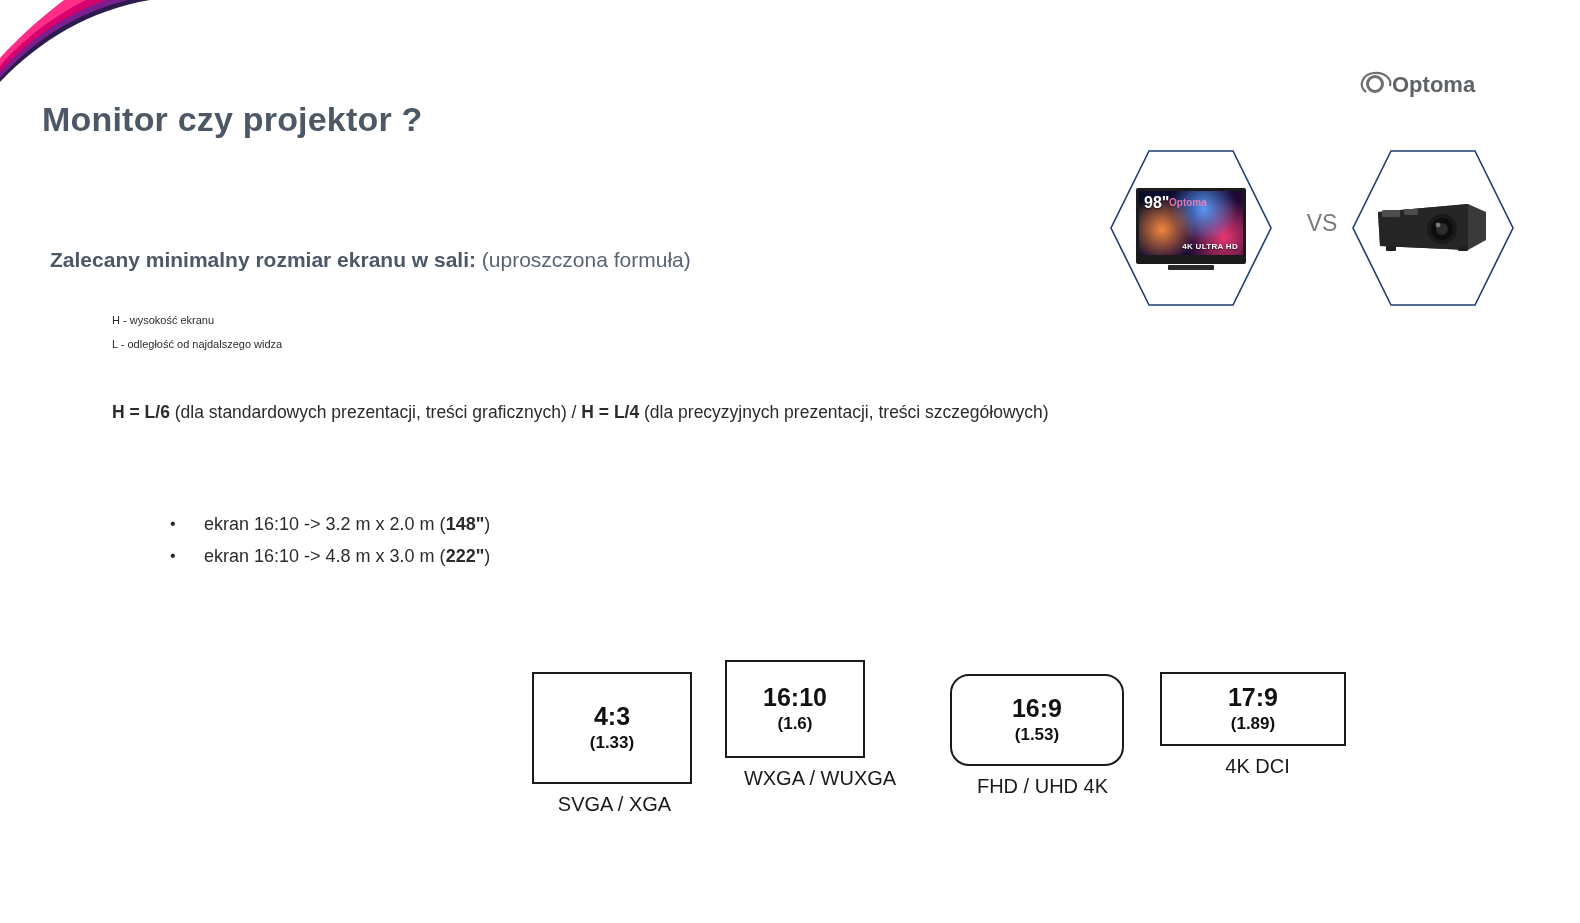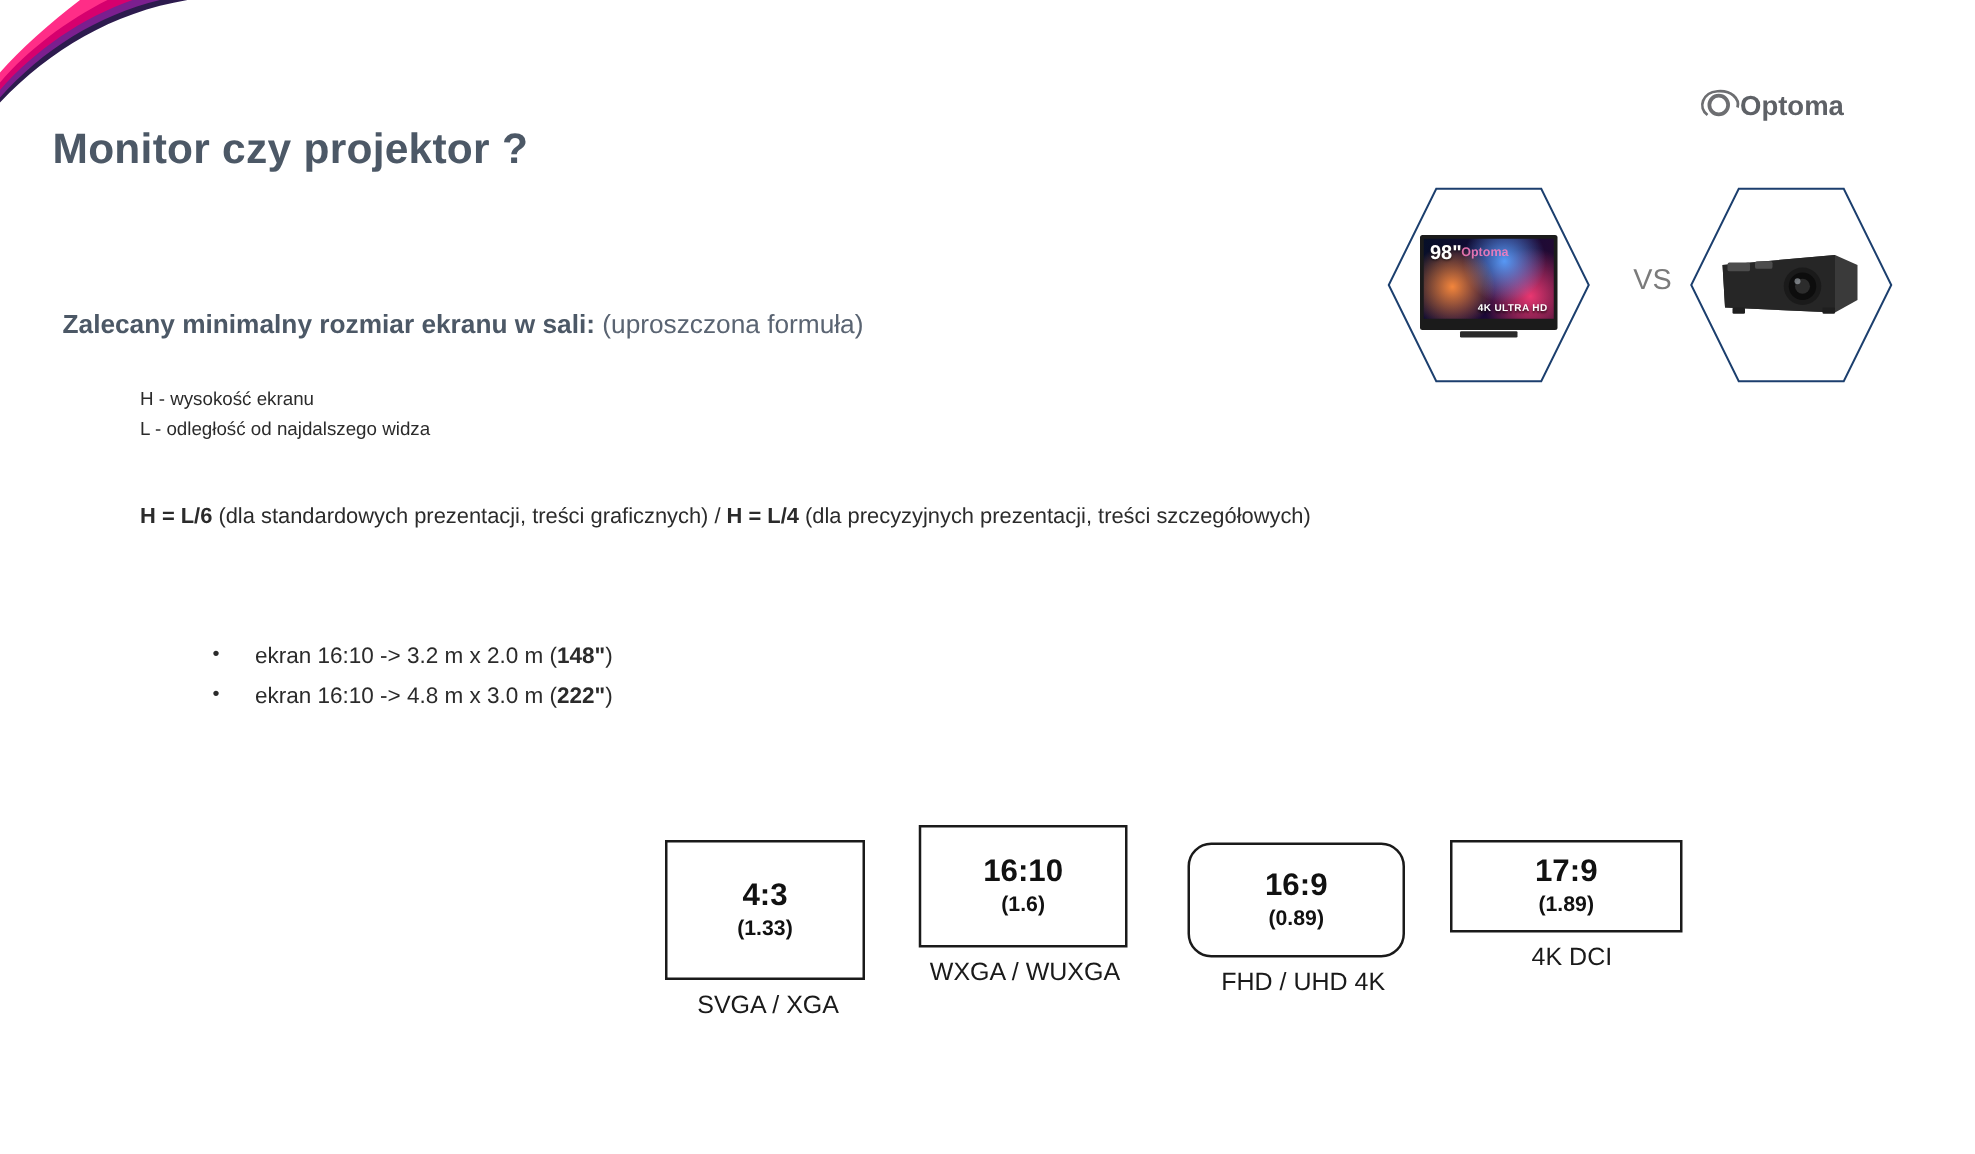--- a/index.html
+++ b/index.html
@@ -157,21 +157,21 @@
     font-size: 21px;
     color: #5a6472;
   }
   .subtitle b { color: #4c5866; }
   .subtitle .light { font-weight: normal; color: #5a6472; }
 
   .defs {
     position: absolute;
     left: 112px;
     top: 308px;
-    font-size: 15px;
+    font-size: 11px;
     line-height: 24px;
     color: #2b2b2b;
   }
 
   .formula {
     position: absolute;
     left: 112px;
     top: 375px;
     width: 1120px;
     font-size: 17.5px;
@@ -251,21 +251,21 @@
     font-size: 20px;
     color: #1a1a1a;
     white-space: nowrap;
   }
 
   
   .r0 { left: 12px;  top: 12px; width: 165px; }
   .r0 .ratio-box { width: 160px; height: 112px; }
 
   .r1 { left: 205px; top: 0px;  width: 190px; }
-  .r1 .ratio-box { width: 167px; height: 98px; margin-left: 10px; }
+  .r1 .ratio-box { width: 140px; height: 98px; }
 
   .r2 { left: 430px; top: 14px; width: 185px; }
   .r2 .ratio-box { width: 174px; height: 92px; border-radius: 19px; }
 
   .r3 { left: 640px; top: 12px; width: 195px; }
   .r3 .ratio-box { width: 186px; height: 74px; }
 </style>
 </head>
 <body>
 
@@ -366,21 +366,21 @@
     <div class="ratio-box">
       <div class="ratio-num">16:10</div>
       <div class="ratio-dec">(1.6)</div>
     </div>
     <div class="ratio-caption">WXGA / WUXGA</div>
   </div>
 
   <div class="ratio r2">
     <div class="ratio-box">
       <div class="ratio-num">16:9</div>
-      <div class="ratio-dec">(0.89)</div>
+      <div class="ratio-dec">(1.53)</div>
     </div>
     <div class="ratio-caption">FHD / UHD 4K</div>
   </div>
 
   <div class="ratio r3">
     <div class="ratio-box">
       <div class="ratio-num">17:9</div>
       <div class="ratio-dec">(1.89)</div>
     </div>
     <div class="ratio-caption">4K DCI</div>

